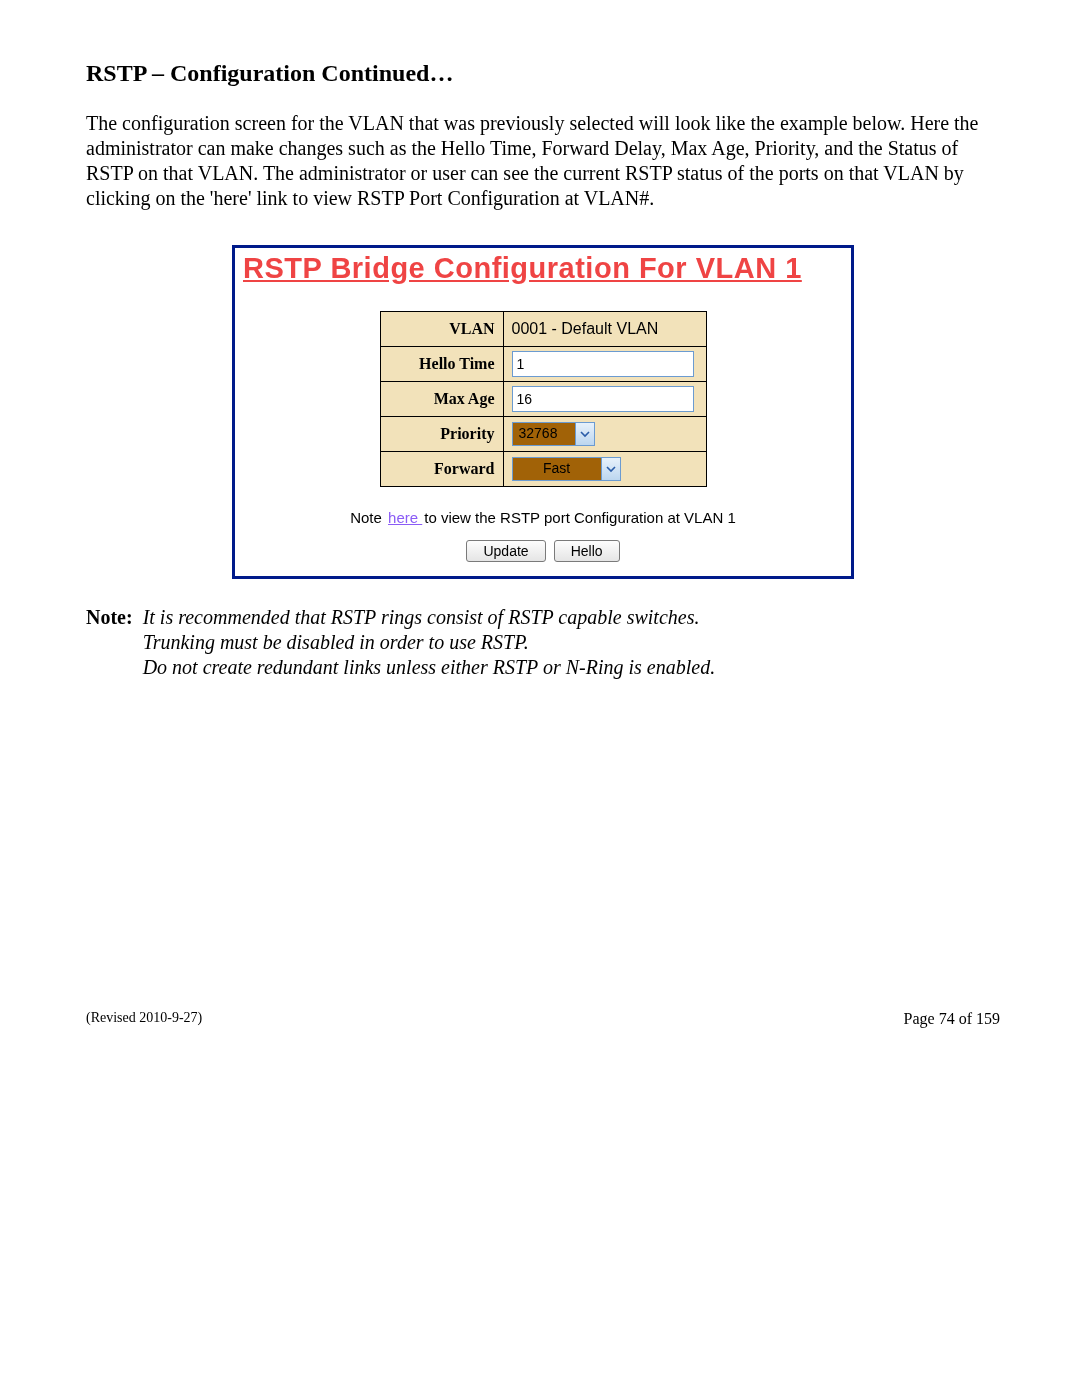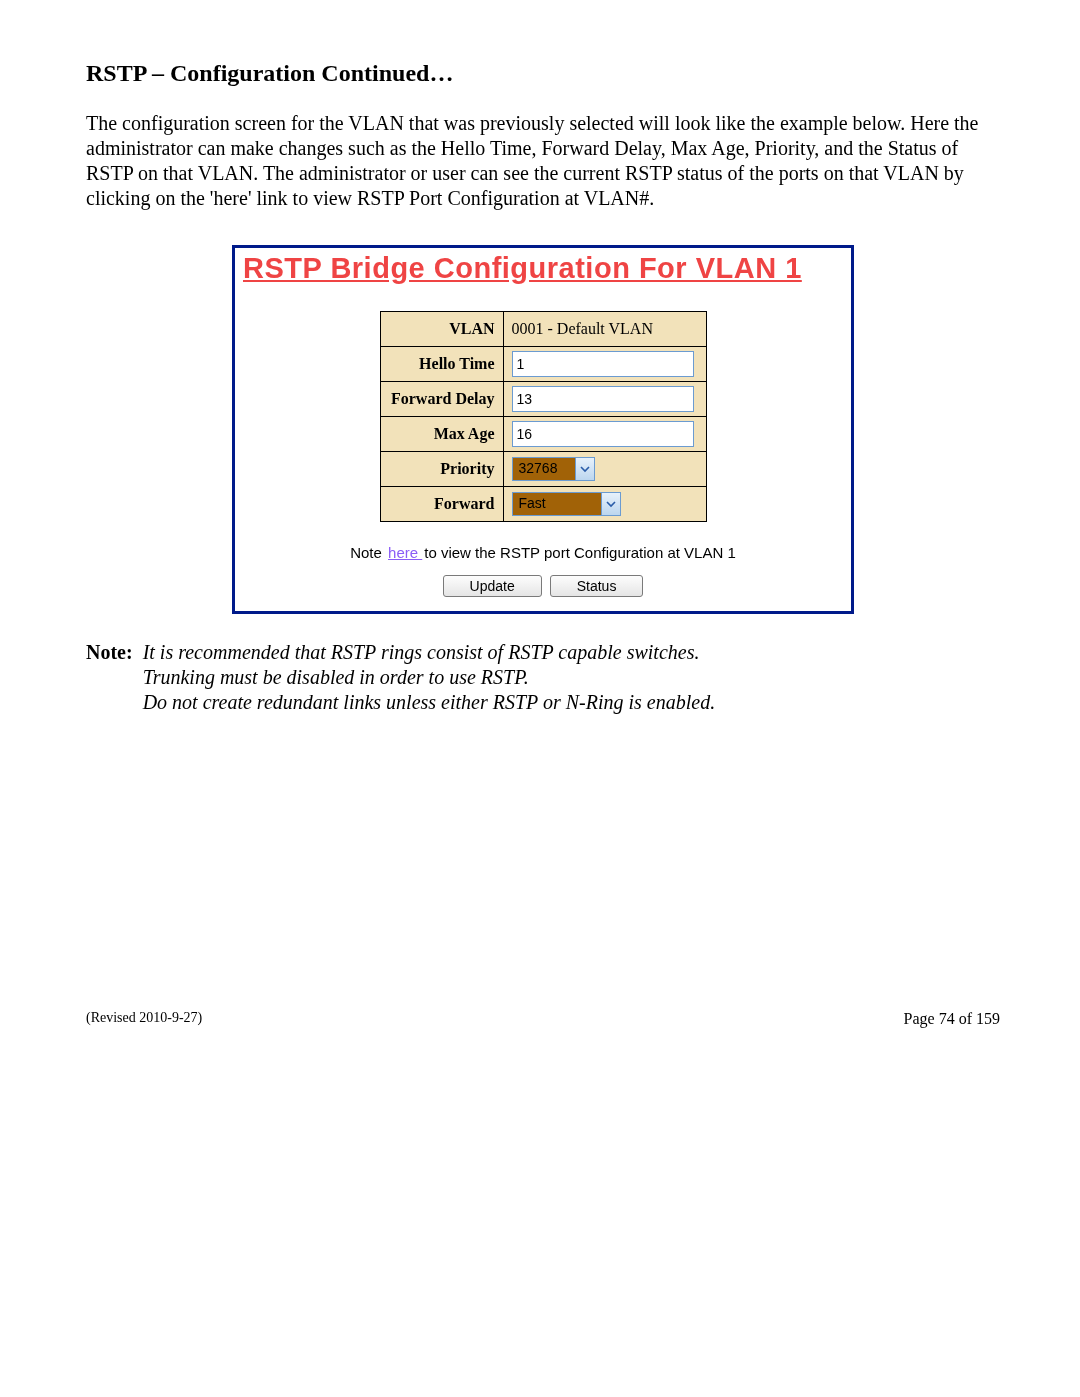--- a/index.html
+++ b/index.html
@@ -74,21 +74,21 @@
     border: 1px solid #000000;
     font-family: Verdana, Geneva, sans-serif;
     font-size: 14px;
     text-align: left;
     padding: 4px 8px;
     width: 186px;
     vertical-align: middle;
   }
   table.form td.field.static {
     padding: 6px 8px;
-    font-family: Liberation Serif, serif;
+    font-family: Liberation Sans, sans-serif;
     font-size: 16px;
   }
   .txt-input {
     width: 172px;
     height: 22px;
     border: 1px solid #6b9bd1;
     font-family: Verdana, Geneva, sans-serif;
     font-size: 14px;
     padding: 1px 4px;
     box-sizing: content-box;
@@ -101,21 +101,21 @@
     background: #a16207;
     height: 22px;
     box-sizing: content-box;
   }
   .select-wrap .sel-text {
     font-family: Verdana, Geneva, sans-serif;
     font-size: 14px;
     padding: 2px 6px;
     min-width: 50px;
   }
-  .select-wrap.wide .sel-text { min-width: 76px; }
+  .select-wrap.wide .sel-text { min-width: 76px; text-align: center; }
   .select-wrap .sel-btn {
     width: 18px;
     background: linear-gradient(#e7f1fb, #bcd6ef);
     border-left: 1px solid #6b9bd1;
     display: flex;
     align-items: center;
     justify-content: center;
   }
   .select-wrap .sel-btn svg { display:block; }
   .port-line {
@@ -124,21 +124,21 @@
     margin-bottom: 14px;
   }
   .port-line .here-link {
     color: #8b5cf6;
     text-decoration: underline;
     padding: 0 2px;
   }
   .btn {
     font-family: Verdana, Geneva, sans-serif;
     font-size: 14px;
-    padding: 2px 26px;
+    padding: 2px 16px;
     background: linear-gradient(#fdfdfd, #e5e5e5);
     border: 1px solid #7a7a7a;
     border-radius: 3px;
     margin: 0 2px;
   }
   .note-block {
     display: flex;
     font-size: 20px;
     line-height: 1.25;
     max-width: 930px;
@@ -183,26 +183,20 @@
             <td class="label">VLAN</td>
             <td class="field static">0001 - Default VLAN</td>
           </tr>
           <tr>
             <td class="label">Hello Time</td>
             <td class="field">
               <input class="txt-input" type="text" value="1" style="">
             </td>
           </tr>
           <tr>
-            <td class="label">Forward Delay</td>
-            <td class="field">
-              <input class="txt-input" type="text" value="13" style="">
-            </td>
-          </tr>
-          <tr>
             <td class="label">Max Age</td>
             <td class="field">
               <input class="txt-input" type="text" value="16" style="">
             </td>
           </tr>
           <tr>
             <td class="label">Priority</td>
             <td class="field">
               <span class="select-wrap">
                 <span class="sel-text">32768</span>
@@ -229,21 +223,21 @@
           </tr>
         </tbody>
           </table>
 
         <div class="port-line">
           <span>Note </span><a class="here-link"> here </a><span> to view the RSTP port Configuration at VLAN 1</span>
         </div>
 
         <div>
           <button class="btn">Update</button>
-          <button class="btn">Status</button>
+          <button class="btn">Hello</button>
         </div>
       </div>
     </div>
   </div>
 
   <div class="note-block">
     <div class="note-label">Note:</div>
     <div class="note-body">
       <span>It is recommended that RSTP rings consist of RSTP capable switches.</span><br>
       <span>Trunking must be disabled in order to use RSTP.</span><br>

